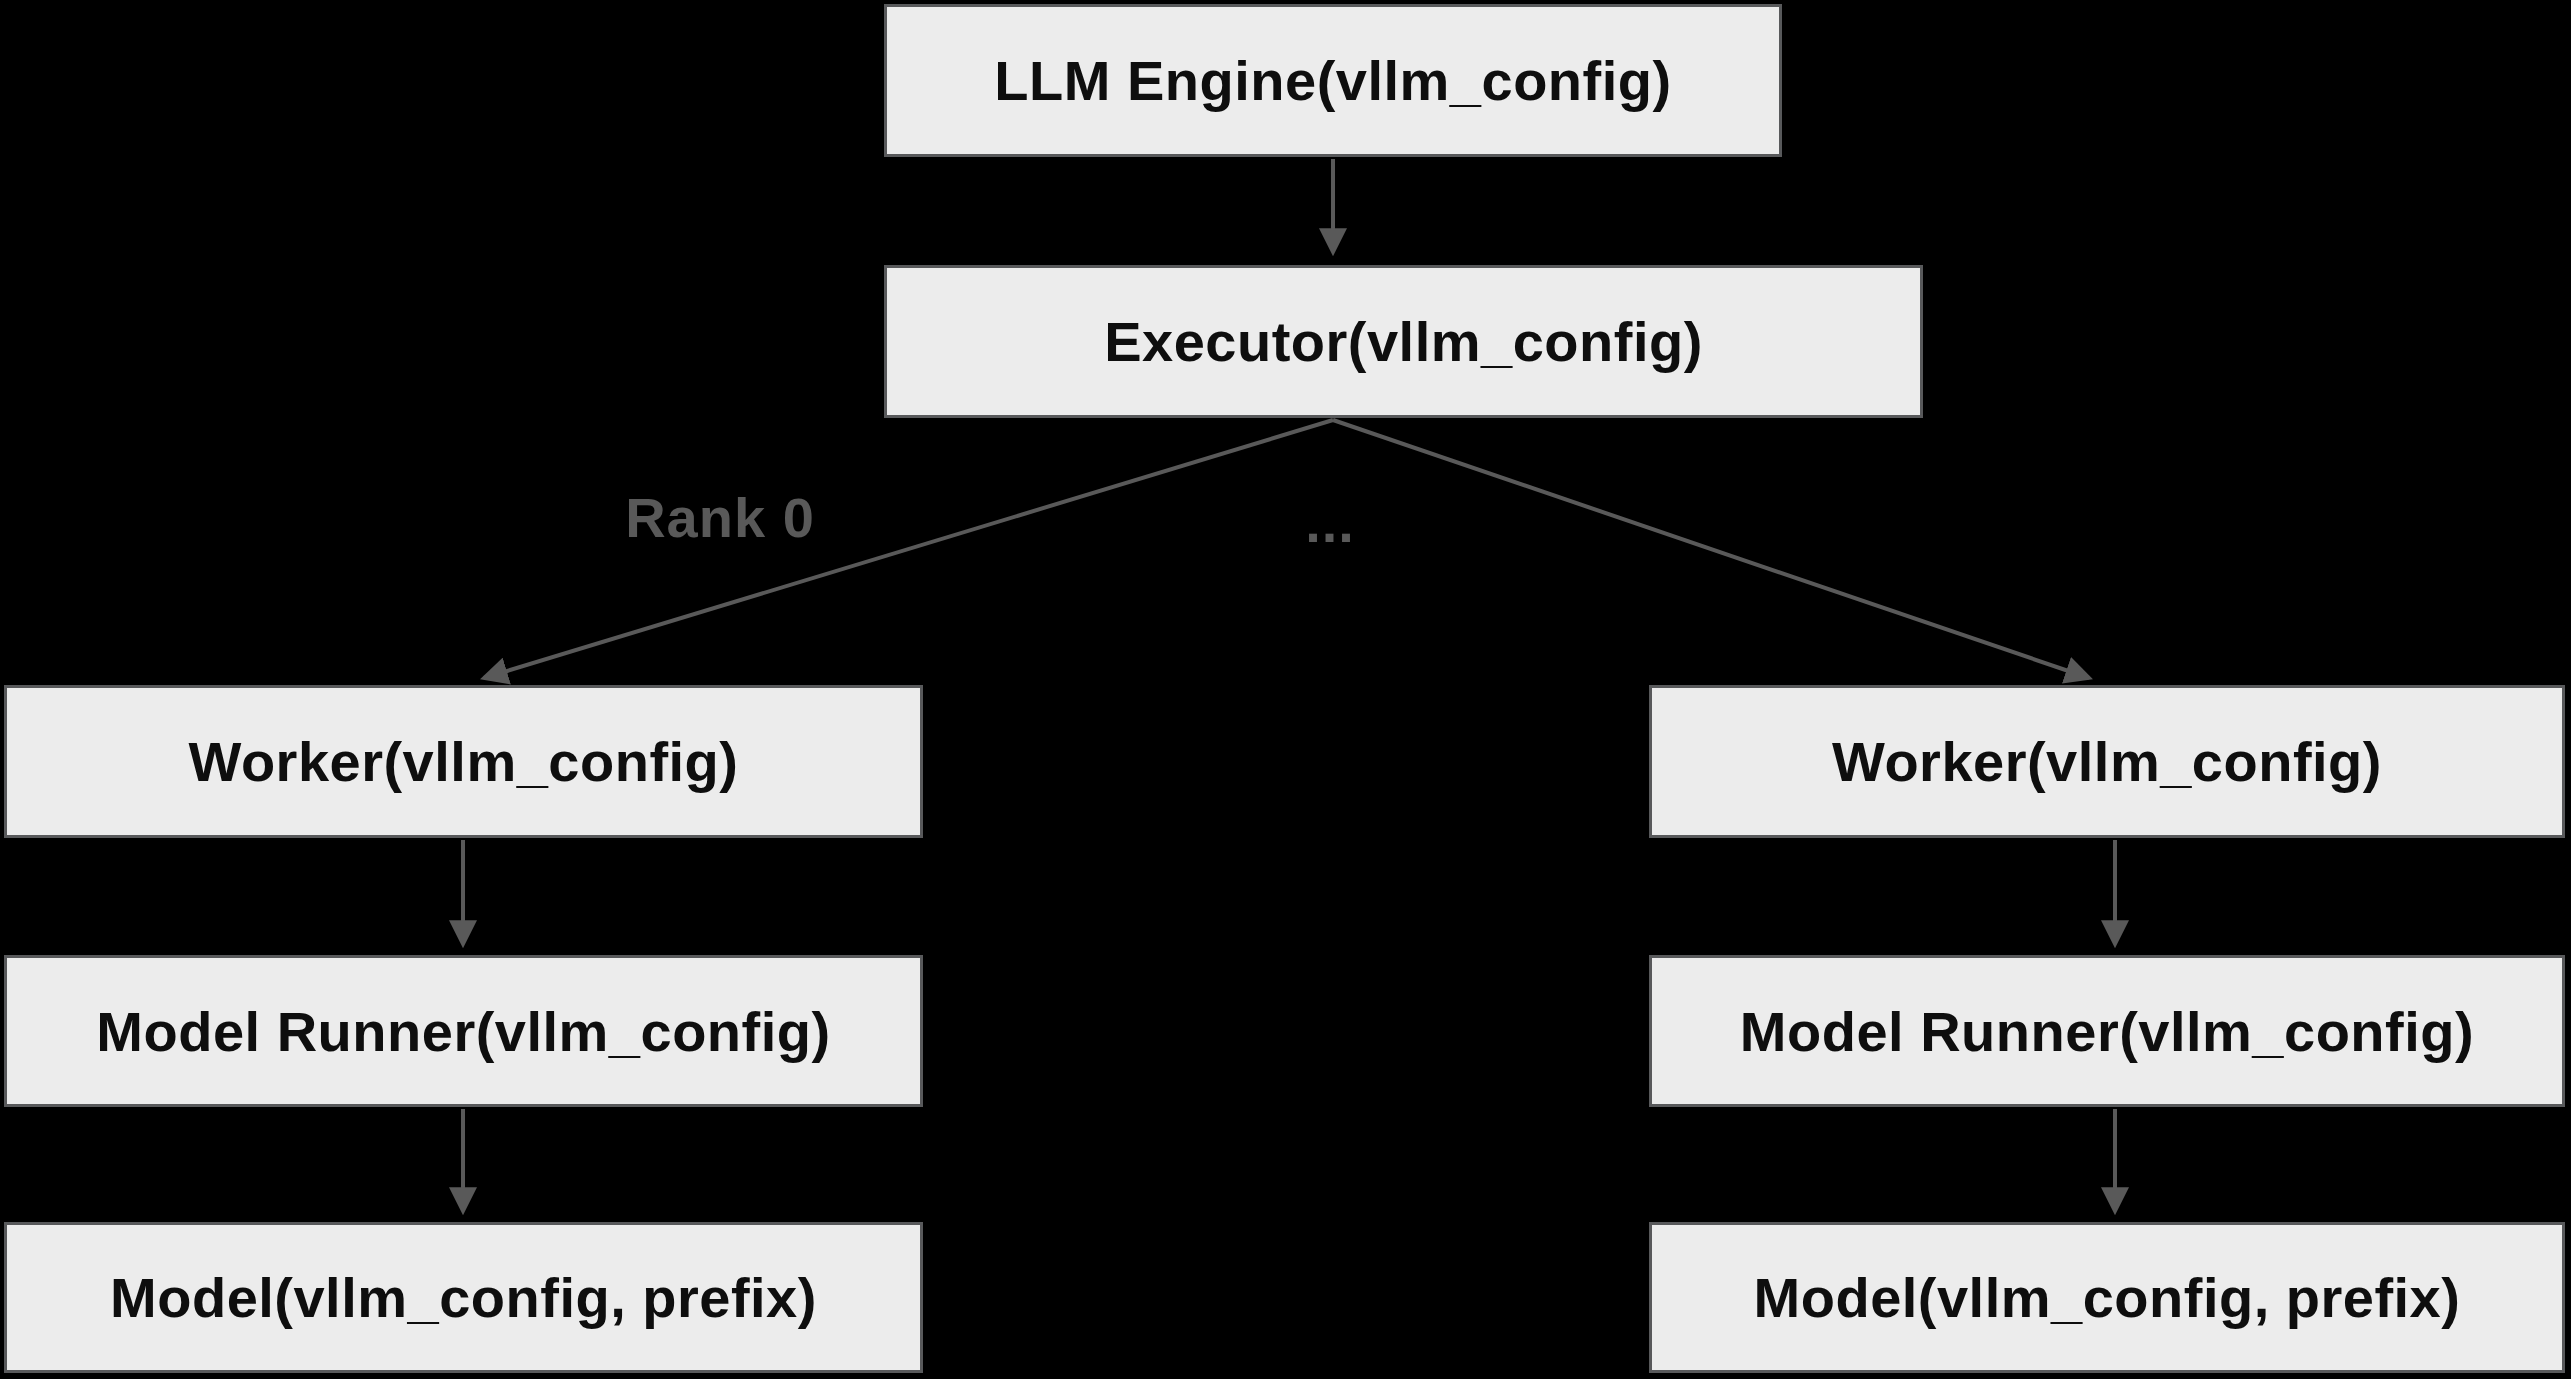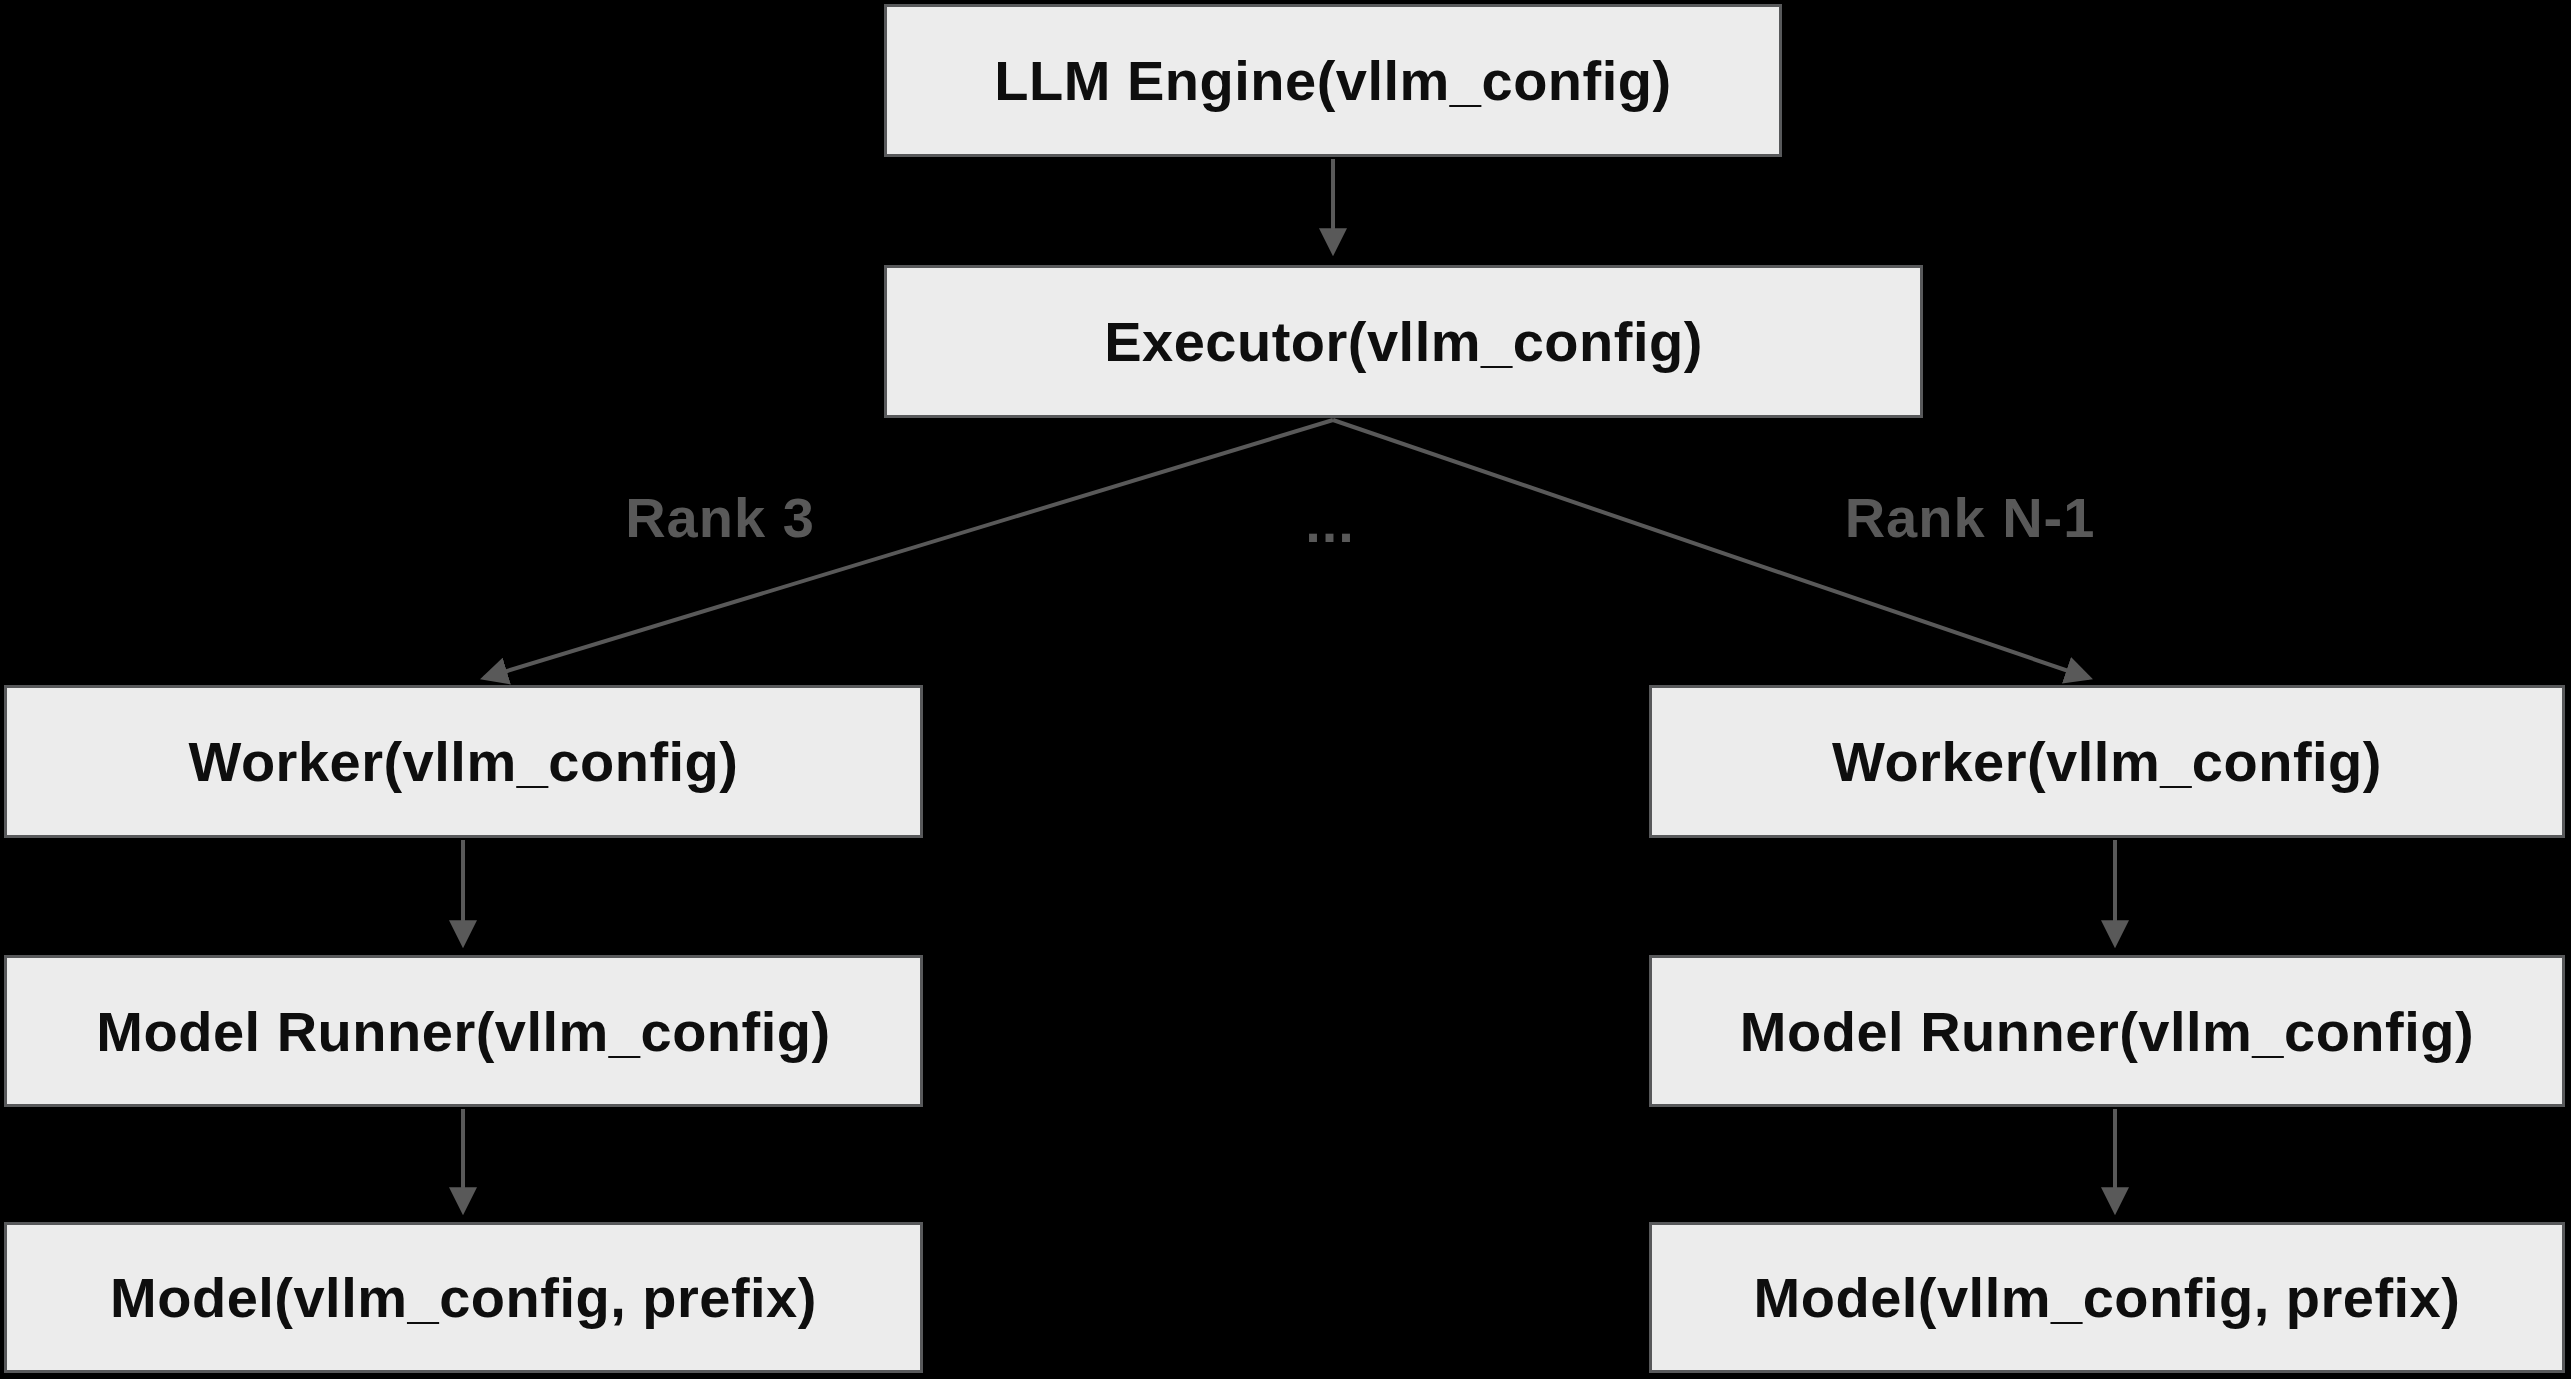--- a/index.html
+++ b/index.html
@@ -113,19 +113,18 @@
   </div>
 
   <div class="node" id="node-model-runner-right">
     <span>Model Runner(vllm_config)</span>
   </div>
 
   <div class="node" id="node-model-right">
     <span>Model(vllm_config, prefix)</span>
   </div>
 
-  <div class="edge-label" id="label-rank-0">Rank 3</div>
+  <div class="edge-label" id="label-rank-0">Rank 0</div>
 
   <div class="edge-label" id="label-ellipsis">...</div>
 
-  <div class="edge-label" id="label-rank-n1">Rank N-1</div>
 
 </div>
 
 </body></html>

